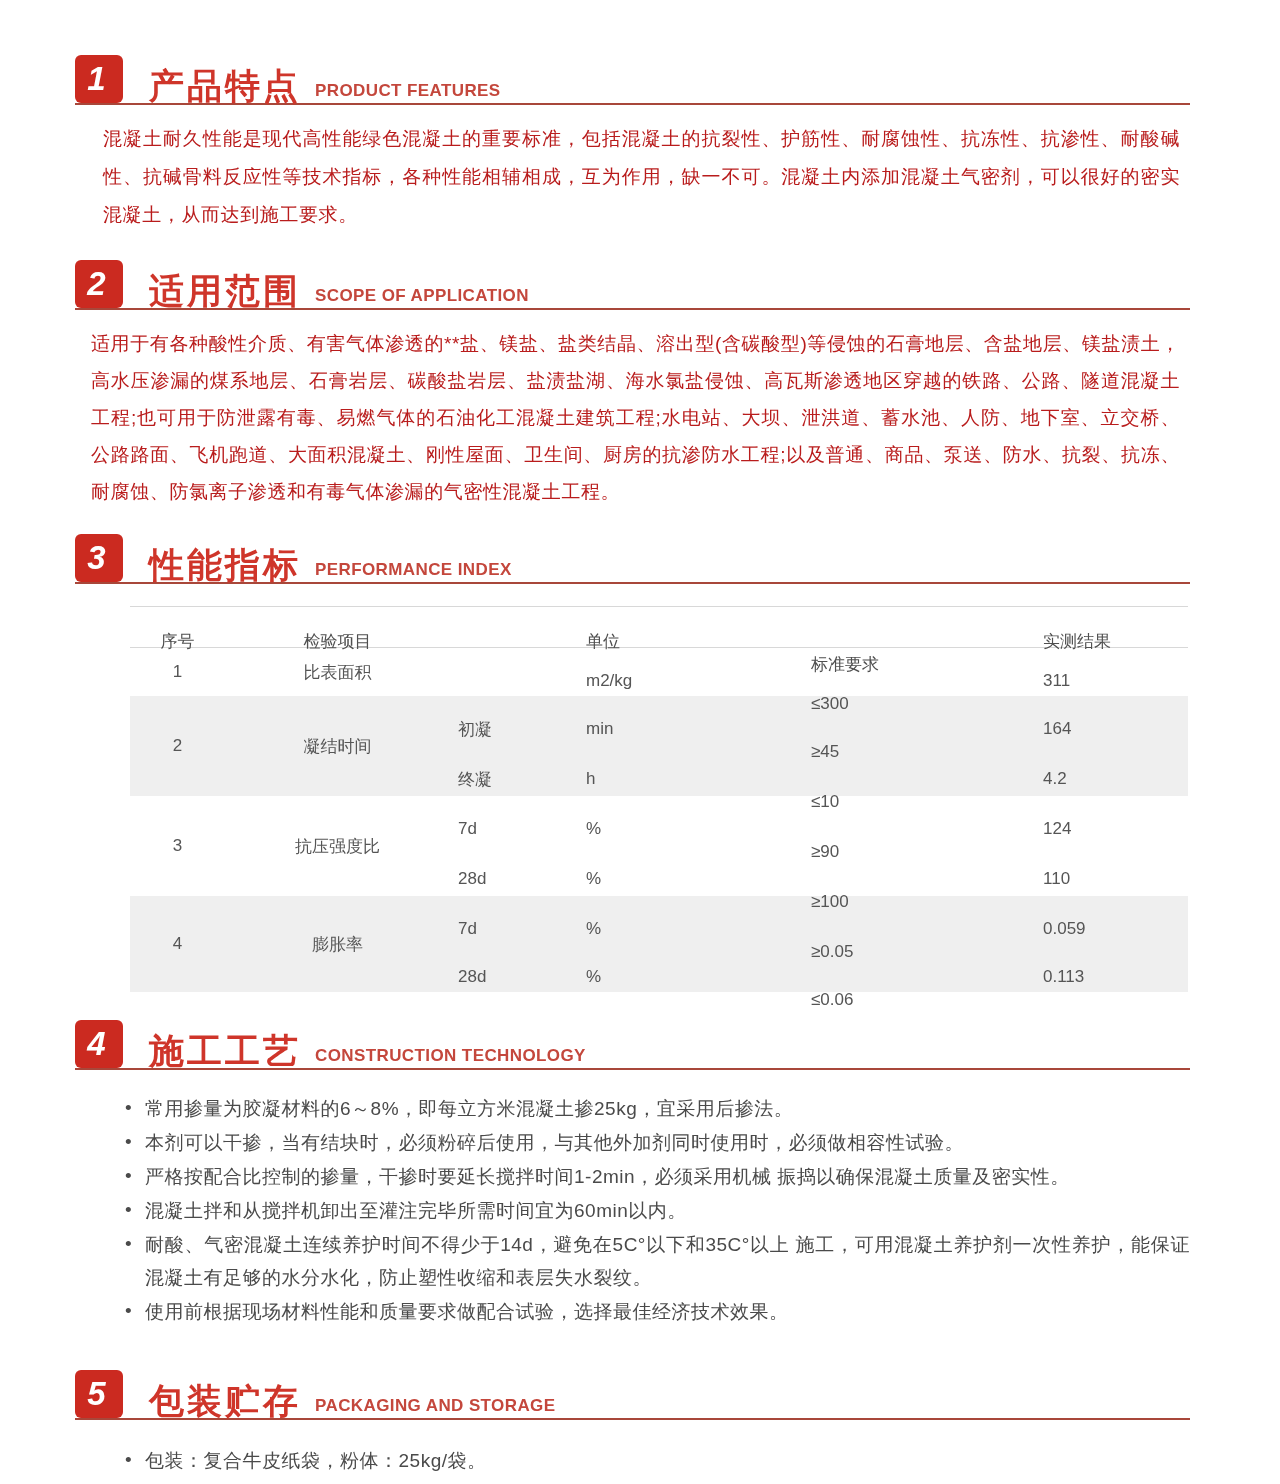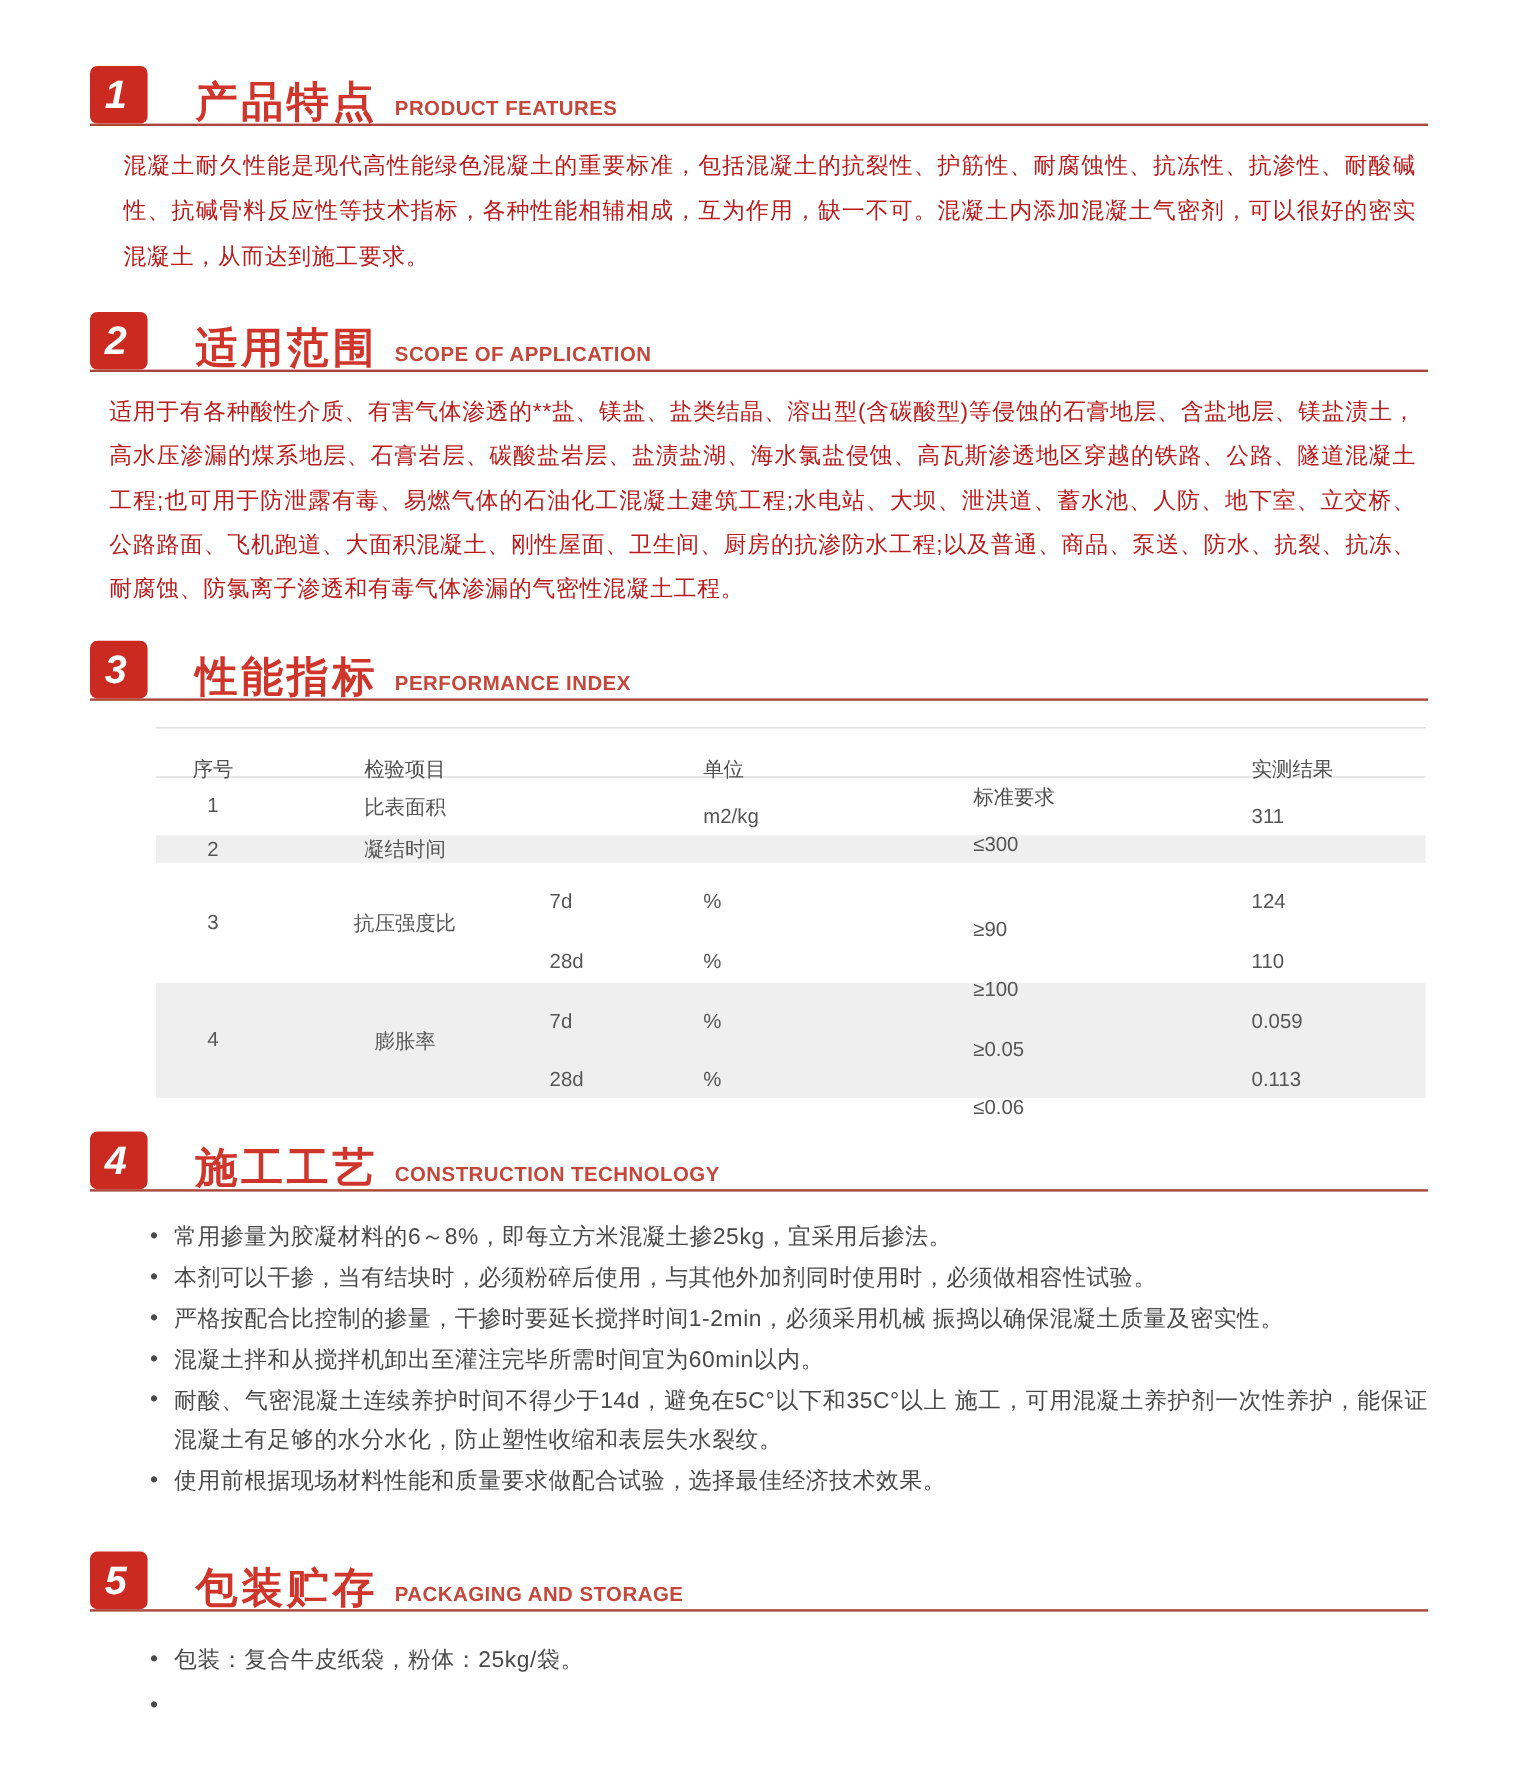--- a/index.html
+++ b/index.html
@@ -6,21 +6,21 @@
   html,body { background:#ffffff; }
   body { font-family:"Liberation Sans","DejaVu Sans",sans-serif; }
   .page { width:1280px; min-height:1484px; background:#ffffff; padding:55px 90px 40px 75px; overflow:hidden; }
 
   
   section { margin:0; }
   .sec-head { display:flex; align-items:flex-end; border-bottom:2px solid #a8473a; height:50px; }
   .badge { width:48px; height:48px; background:#cb2a20; color:#ffffff; border-radius:6px;
            font-size:33px; font-weight:bold; font-style:italic; display:flex; align-items:center;
            justify-content:center; padding-right:5px; flex:0 0 48px; }
-  .sec-title { color:#cf352a; font-size:35px; font-weight:bold; line-height:1; margin:0 0 0 40px;
+  .sec-title { color:#cf352a; font-size:35px; font-weight:bold; line-height:1; margin:0 0 0 26px;
                letter-spacing:3px; }
   .sec-sub { color:#c4473c; font-size:17px; font-weight:bold; letter-spacing:0.4px; margin:0 0 2px 14px; }
 
   
   .para { font-size:19px; line-height:38px; color:#b91c1c; text-align:justify;
           margin:15px 10px 0 28px; letter-spacing:0.6px; }
   .para.tight { line-height:37px;margin-left:16px; }
 
   
   .bullets { list-style:none; margin:22px 0 0 0; padding:0 0 0 50px; }
@@ -108,20 +108,32 @@
           </div>
         </div>
       </div>
 
       <div class="tgroup shaded">
         <div class="g-left">
           <div class="c1">2</div>
           <div class="c2">凝结时间</div>
         </div>
         <div class="g-rows">
+          <div class="srow">
+            <div class="c3">初凝</div>
+            <div class="c4">min</div>
+            <div class="c5">≥45</div>
+            <div class="c6">164</div>
+          </div>
+          <div class="srow">
+            <div class="c3">终凝</div>
+            <div class="c4">h</div>
+            <div class="c5">≤10</div>
+            <div class="c6">4.2</div>
+          </div>
         </div>
       </div>
 
       <div class="tgroup">
         <div class="g-left">
           <div class="c1">3</div>
           <div class="c2">抗压强度比</div>
         </div>
         <div class="g-rows">
           <div class="srow">

